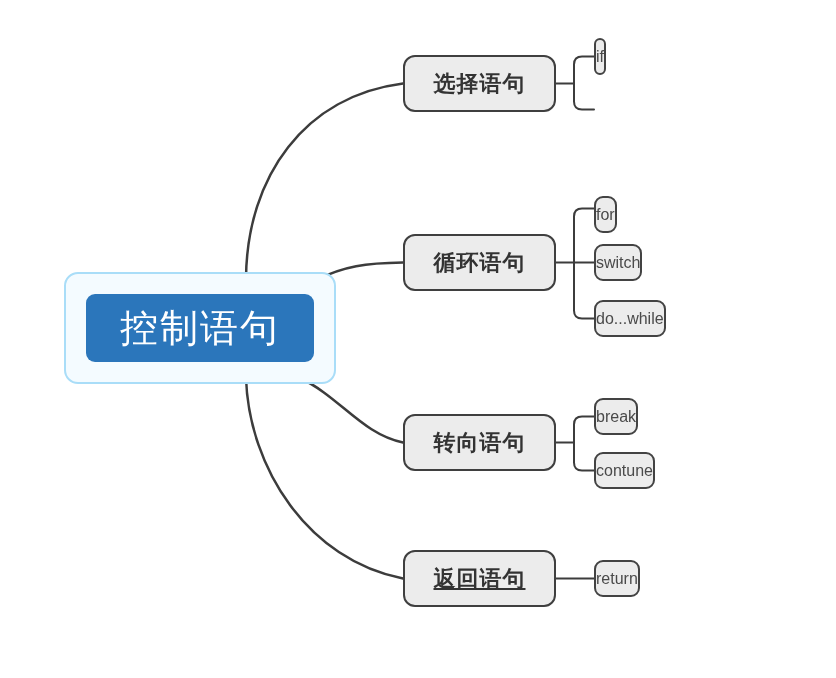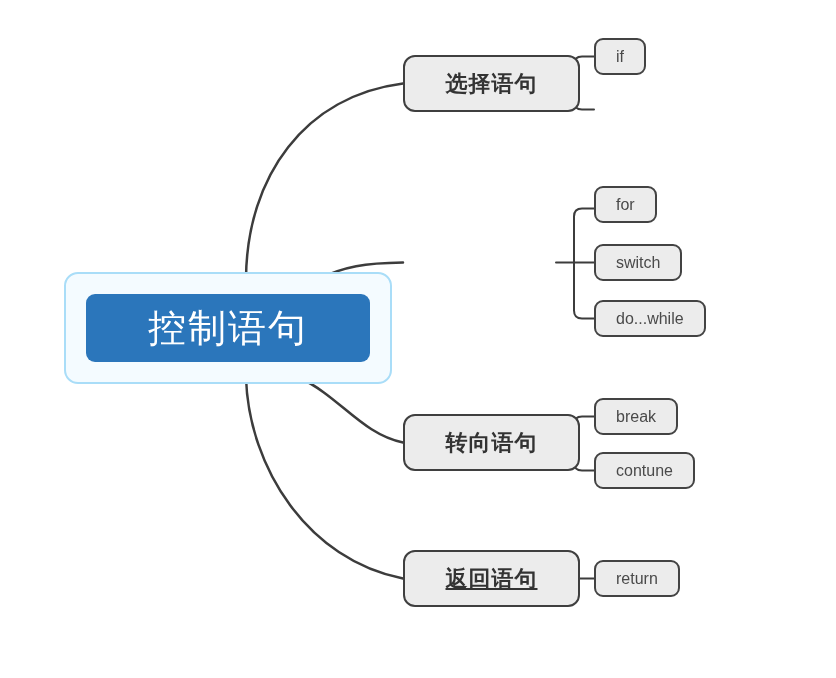--- a/index.html
+++ b/index.html
@@ -20,21 +20,21 @@
     fill: none;
     stroke: #3C3C3C;
     stroke-linecap: round;
   }
   svg.connectors path.curve { stroke-width: 2.5; }
   svg.connectors path.elbow { stroke-width: 2; }
 
   .root-ring {
     position: absolute;
     left: 64px; top: 272px;
-    width: 328px; height: 112px;
+    width: 272px; height: 112px;
     box-sizing: border-box;
     border: 2px solid #A9DDF8;
     border-radius: 14px;
     background: #f4fbff;
     padding: 20px;
   }
   .root-node {
     width: 100%; height: 100%;
     box-sizing: border-box;
     background: #2B76BB;
@@ -43,21 +43,21 @@
     align-items: center;
     justify-content: center;
     color: #FFFFFF;
     font-size: 38px;
     letter-spacing: 2px;
   }
 
   .branch {
     position: absolute;
     left: 403px;
-    width: 177px; height: 57px;
+    width: 153px; height: 57px;
     box-sizing: border-box;
     background: #ECECEC;
     border: 2px solid #3F3F3F;
     border-radius: 12px;
     display: flex;
     align-items: center;
     justify-content: center;
     font-size: 22px;
     font-weight: bold;
     color: #333333;
@@ -71,28 +71,28 @@
   .leaf {
     position: absolute;
     left: 594px;
     height: 37px;
     box-sizing: border-box;
     background: #ECECEC;
     border: 2px solid #434343;
     border-radius: 9px;
     display: inline-flex;
     align-items: center;
-    padding: 0 20px;
+    padding: 0 0;
     font-size: 16px;
     color: #4A4A4A;
     white-space: nowrap;
   }
   .leaf-if      { top: 38px; }
   .leaf-switch  { top: 91px; }
-  .leaf-for     { top: 186px; }
+  .leaf-for     { top: 196px; }
   .leaf-while   { top: 244px; }
   .leaf-dowhile { top: 300px; }
   .leaf-break   { top: 398px; }
   .leaf-contune { top: 452px; }
   .leaf-return  { top: 560px; }
 </style>
 </head>
 <body>
 
 <div class="canvas">
@@ -118,20 +118,23 @@
 
   <div class="root-ring">
     <div class="root-node">
       <span>控制语句</span>
     </div>
   </div>
 
   <div class="branch b1">
     <span>选择语句</span>
   </div>
+  <div class="branch b2">
+    <span>循环语句</span>
+  </div>
   <div class="branch b3">
     <span>转向语句</span>
   </div>
   <div class="branch b4">
     <span>返回语句</span>
   </div>
 
   <div class="leaf leaf-if">
     <span>if</span>
   </div>

